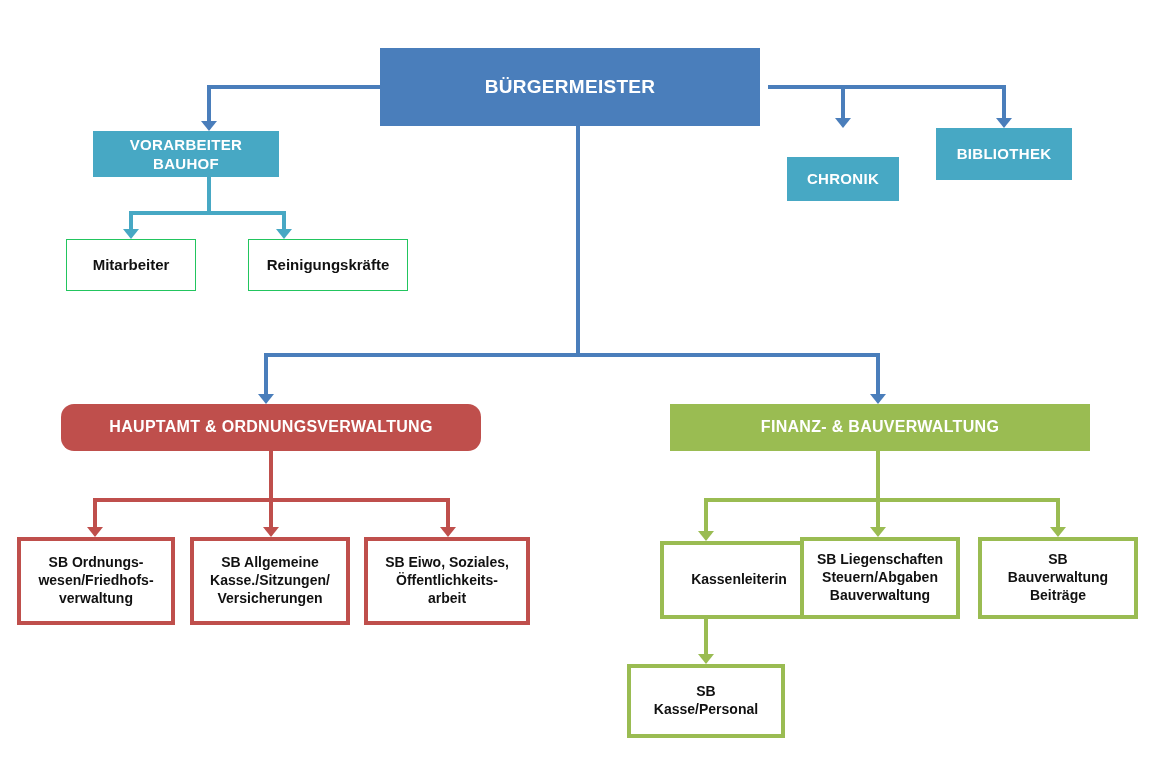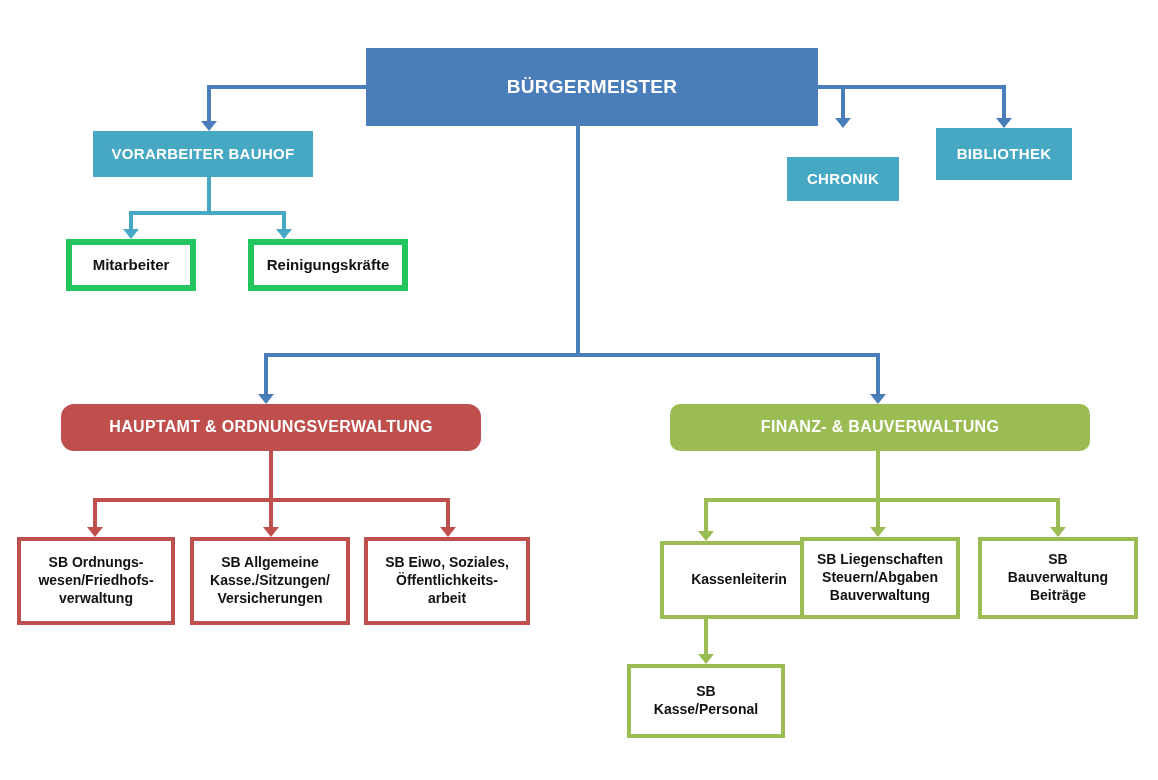--- a/index.html
+++ b/index.html
@@ -28,29 +28,29 @@
   }
   
   .node.filled {
     color: #ffffff;
     font-weight: bold;
     letter-spacing: 0.3px;
   }
   .node.filled.blue   { background: #4a7ebb; }
   .node.filled.teal   { background: #47a8c4; }
   .node.filled.red    { background: #bf4f4c; }
-  .node.filled.green  { background: #9abc52; border-radius: 10px; }
+  .node.filled.green  { background: #9abc52; }
 
   
   .node.outlined {
     background: #ffffff;
     color: #111111;
     font-weight: bold;
   }
-  .node.outlined.teal  { border: 6px solid #22c55e; }
+  .node.outlined.teal  { border: 1px solid #22c55e; }
   .node.outlined.red   { border: 4px solid #bf4f4c; }
   .node.outlined.green { border: 4px solid #9abc52; }
 
   .node .label {
     display: block;
     padding: 0 6px;
     white-space: pre-line;
   }
 
   svg.connectors {
@@ -94,24 +94,24 @@
       <path d="M 878 500 L 706 500 L 706 533" fill="none" stroke="#9abc52" stroke-width="4" stroke-linecap="butt" stroke-linejoin="miter"></path>
       <polygon points="698,531 714,531 706,541" fill="#9abc52"></polygon>
       <path d="M 878 500 L 878 529" fill="none" stroke="#9abc52" stroke-width="4" stroke-linecap="butt" stroke-linejoin="miter"></path>
       <polygon points="870,527 886,527 878,537" fill="#9abc52"></polygon>
       <path d="M 878 500 L 1058 500 L 1058 529" fill="none" stroke="#9abc52" stroke-width="4" stroke-linecap="butt" stroke-linejoin="miter"></path>
       <polygon points="1050,527 1066,527 1058,537" fill="#9abc52"></polygon>
       <path d="M 706 619 L 706 656" fill="none" stroke="#9abc52" stroke-width="4" stroke-linecap="butt" stroke-linejoin="miter"></path>
       <polygon points="698,654 714,654 706,664" fill="#9abc52"></polygon>
     </svg>
   <div id="node-layer">
-      <div class="node filled blue" style="left: 366px; top: 48px; width: 452px; height: 78px; font-size: 19px;">
+      <div class="node filled blue" style="left: 380px; top: 48px; width: 380px; height: 78px; font-size: 19px;">
         <span class="label">BÜRGERMEISTER</span>
       </div>
-      <div class="node filled teal" style="left: 93px; top: 131px; width: 220px; height: 46px; font-size: 15px;">
+      <div class="node filled teal" style="left: 93px; top: 131px; width: 186px; height: 46px; font-size: 15px;">
         <span class="label">VORARBEITER BAUHOF</span>
       </div>
       <div class="node filled teal" style="left: 787px; top: 128px; width: 112px; height: 44px; font-size: 15px; margin-top: 29px;">
         <span class="label">CHRONIK</span>
       </div>
       <div class="node filled teal" style="left: 936px; top: 128px; width: 136px; height: 52px; font-size: 15px;">
         <span class="label">BIBLIOTHEK</span>
       </div>
       <div class="node outlined teal" style="left: 66px; top: 239px; width: 130px; height: 52px; font-size: 15px;">
         <span class="label">Mitarbeiter</span>

